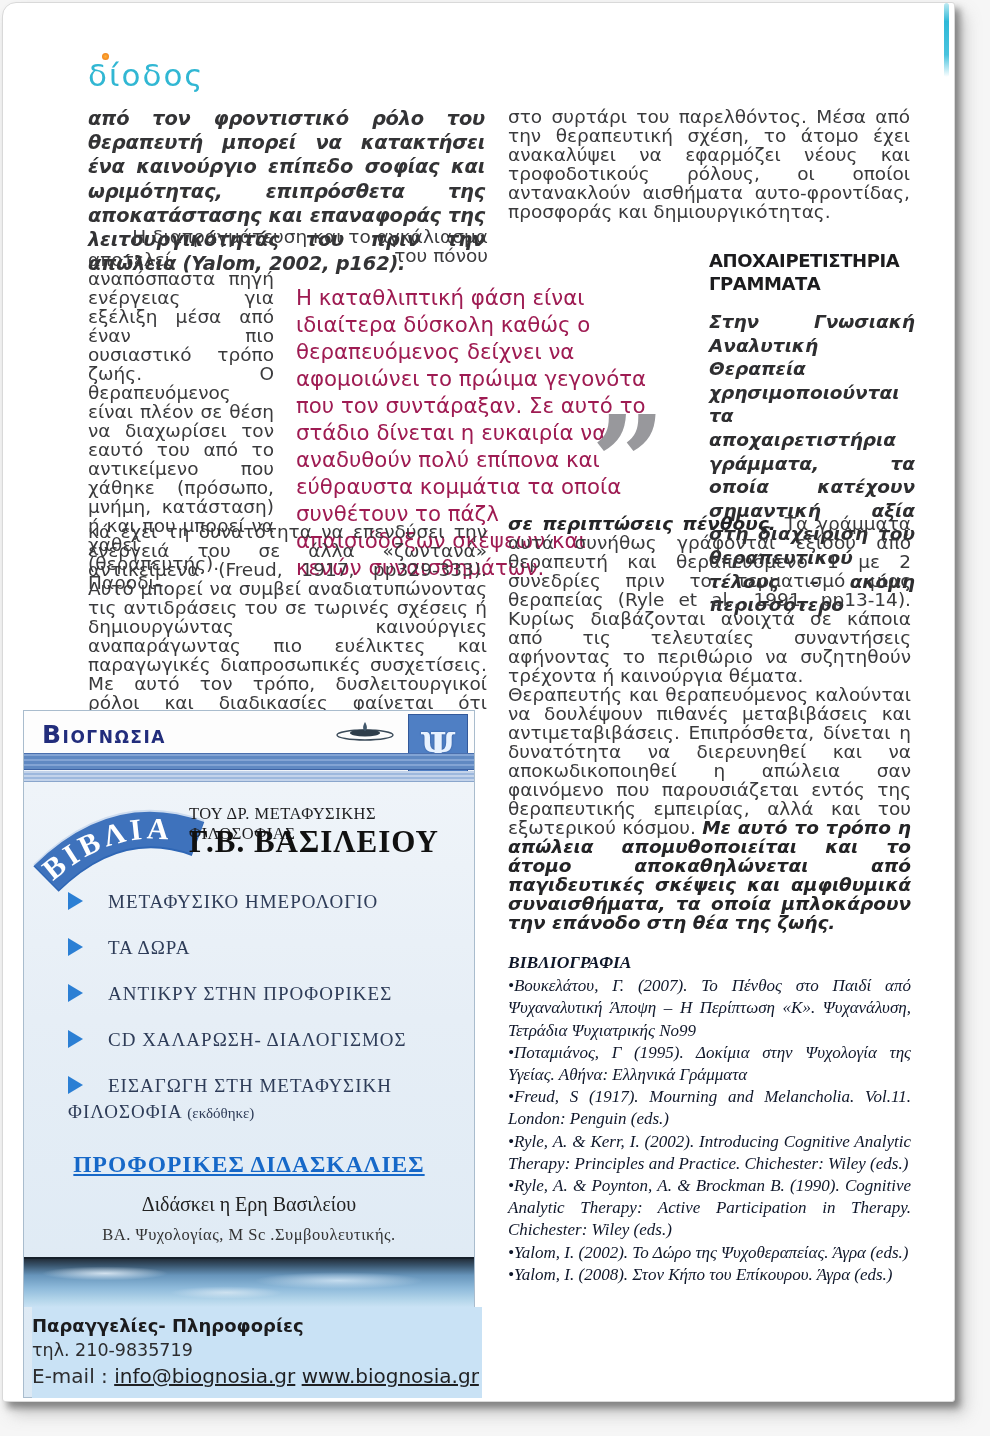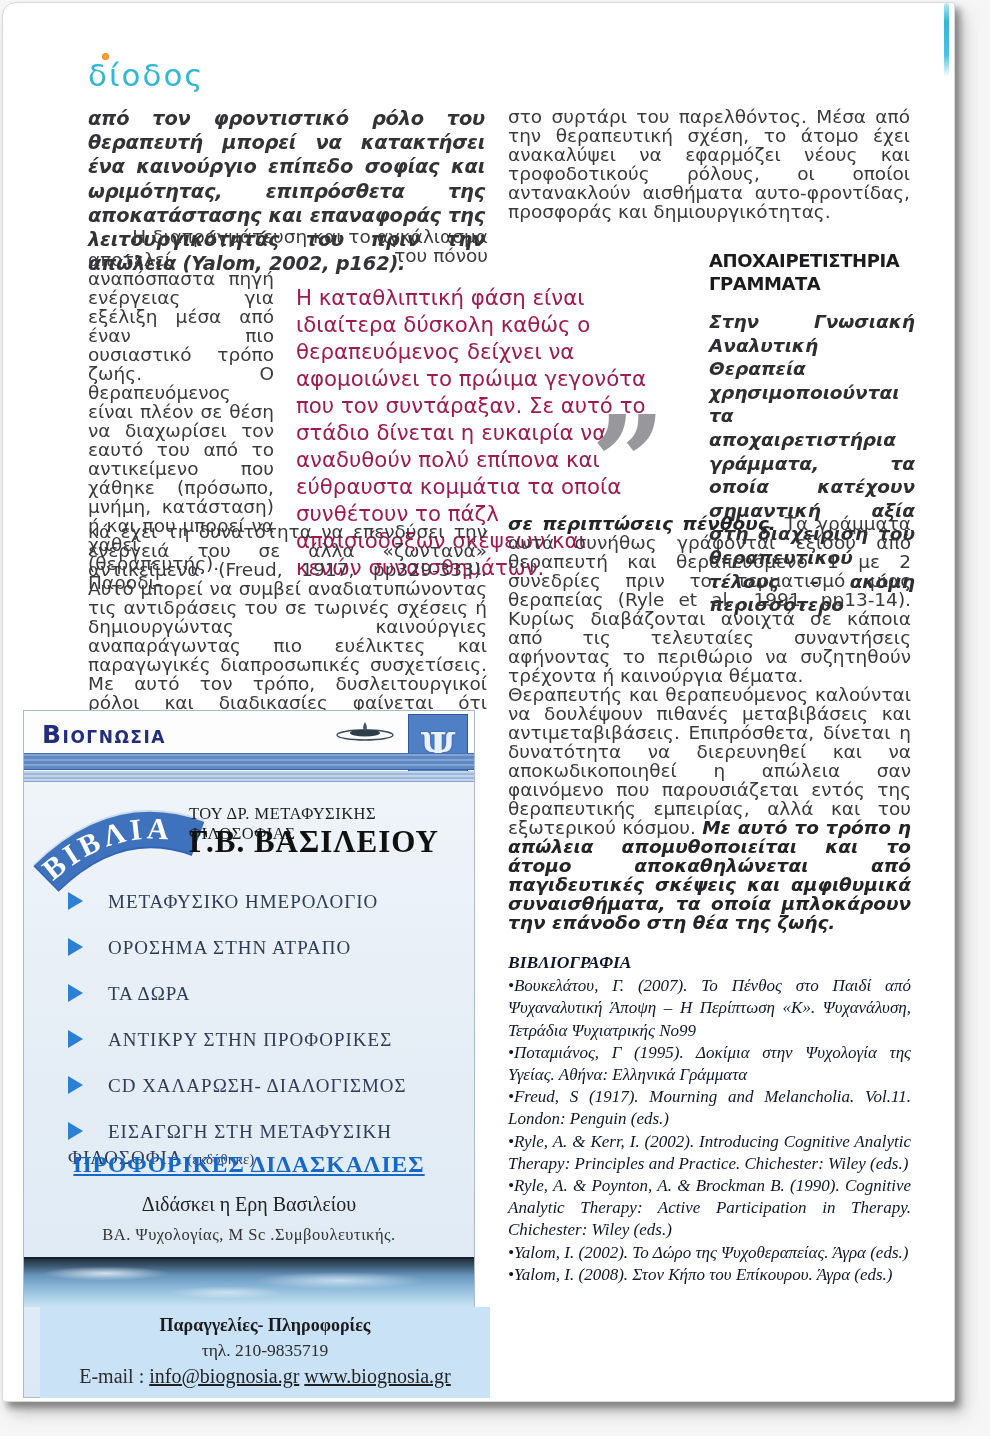--- a/index.html
+++ b/index.html
@@ -62,21 +62,21 @@
   .teach-cred{font-family:"Liberation Serif",serif;font-size:16.5px;color:#333;text-align:center;letter-spacing:0.5px;}
   .water{
     position:absolute;left:0;top:546px;width:100%;height:50px;
     background:
       radial-gradient(ellipse 90px 10px at 18% 30%, rgba(240,248,255,.8), transparent 70%),
       radial-gradient(ellipse 120px 12px at 70% 45%, rgba(230,244,255,.7), transparent 70%),
       radial-gradient(ellipse 80px 9px at 45% 70%, rgba(255,255,255,.5), transparent 70%),
       linear-gradient(180deg,#232f3b 0%,#3a566f 14%,#6795bb 34%,#8db9da 60%,#b3d5ea 85%,#c9e2f4 100%);
     border-top:2px solid #16202b;
   }
-  .contact{position:absolute;left:16px;top:596px;width:100%;height:91px;background:#c9e2f5;text-align:center;font-family:Liberation Serif, serif;}
+  .contact{position:absolute;left:8px;top:596px;width:100%;height:91px;background:#c9e2f5;text-align:left;}
   .contact-title{font-weight:bold;font-size:18px;color:#1b1b1d;}
   .contact-phone{font-size:17.5px;color:#2c2c2e;margin-top:4px;}
   .contact-mail{font-size:20px;color:#2c2c2e;margin-top:4px;}
   .link{text-decoration:underline;color:#1f2022;cursor:pointer;}
   .ribbon-svg{position:absolute;left:8px;top:76px;width:175px;height:105px;}
 </style>
 </head>
 <body>
 
 <div class="page">
@@ -150,24 +150,20 @@
     <div class="abs serif author-line" style="left:165px;top:93px;width:280px;">ΤΟΥ ΔΡ. ΜΕΤΑΦΥΣΙΚΗΣ ΦΙΛΟΣΟΦΙΑΣ</div>
     <div class="abs serif author-name" style="left:165px;top:113px;width:290px;">Γ.Β. ΒΑΣΙΛΕΙΟΥ</div>
 
     <div class="abs" style="left:44px;top:178px;width:385px;">
       <div class="book-row">
         <span class="tri"></span>
         <span class="book-label">ΜΕΤΑΦΥΣΙΚΟ ΗΜΕΡΟΛΟΓΙΟ</span>
       </div>
       <div class="book-row">
         <span class="tri"></span>
-        <span class="book-label">ΟΡΟΣΗΜΑ ΣΤΗΝ ΑΤΡΑΠΟ</span>
-      </div>
-      <div class="book-row">
-        <span class="tri"></span>
         <span class="book-label">ΤΑ ΔΩΡΑ</span>
       </div>
       <div class="book-row">
         <span class="tri"></span>
         <span class="book-label">ΑΝΤΙΚΡΥ ΣΤΗΝ ΠΡΟΦΟΡΙΚΕΣ</span>
       </div>
       <div class="book-row">
         <span class="tri"></span>
         <span class="book-label">CD ΧΑΛΑΡΩΣΗ- ΔΙΑΛΟΓΙΣΜΟΣ</span>
       </div>

